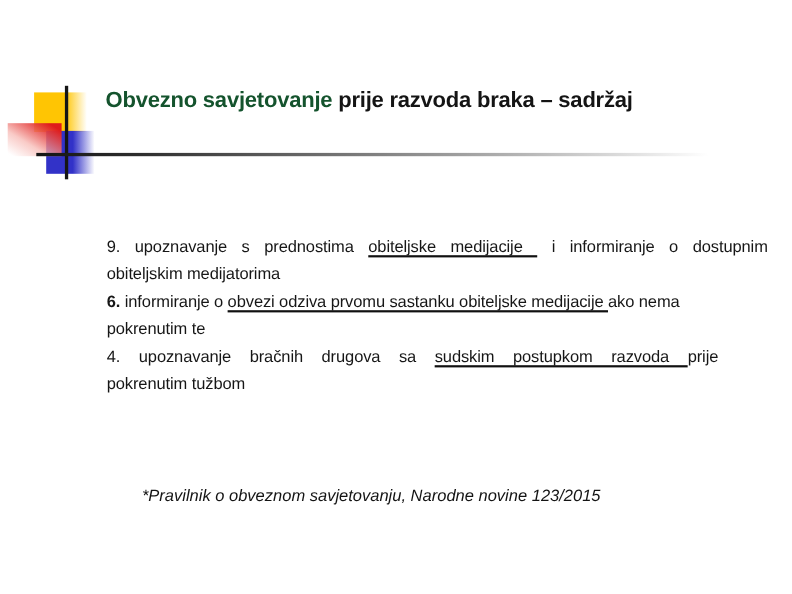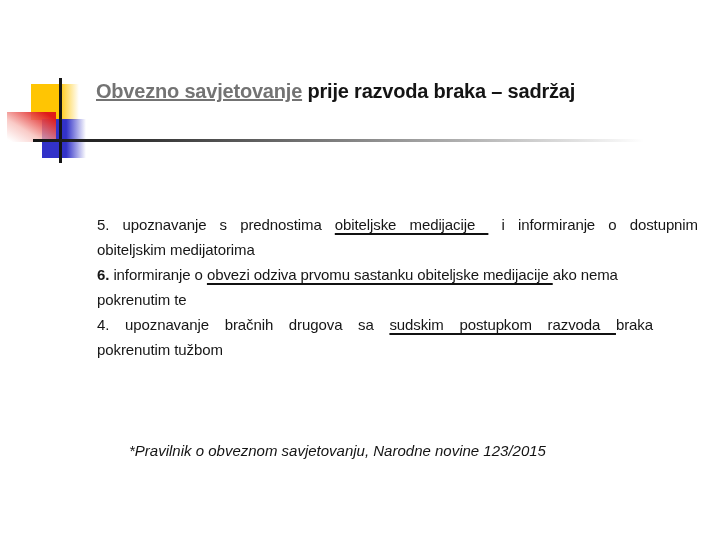--- a/index.html
+++ b/index.html
@@ -34,21 +34,21 @@
     left: 33px; top: 139px; width: 630px; height: 3px; z-index: 4;
     background: linear-gradient(to right, #141414 0%, #2e2e2e 15%, #777777 45%, #b5b5b5 70%, #e0e0e0 86%, rgba(255,255,255,0) 97%);
   }
 
   
   .title {
     position: absolute; left: 96px; top: 80px; width: 585px; z-index: 5;
     font-weight: bold; font-size: 20px; line-height: 22px;
     letter-spacing: -0.2px; color: #141414;
   }
-  .title .hl { color: #737373; text-decoration: underline; }
+  .title .hl { color: #14532d; }
 
   
   .body-block {
     position: absolute; left: 97px; top: 212px; width: 601px;
     font-size: 15px; line-height: 25px; color: #161616;
     letter-spacing: -0.1px;
   }
   .bline { height: 25px; white-space: nowrap; }
   .bline.stretch {
     white-space: normal;
@@ -82,26 +82,26 @@
   <div class="decor sq-red"></div>
   <div class="decor v-line"></div>
   <div class="decor h-line"></div>
 
   <div class="title">
     <div><span class="hl">Obvezno savjetovanje</span><span> prije razvoda braka – sadržaj</span></div>
   </div>
 
   <div class="body-block">
 
-    <div class="bline stretch w1"><span>5. upoznavanje s prednostima </span><span class="u">obiteljske medijacije&nbsp;</span><span> i informiranje o dostupnim</span></div>
+    <div class="bline stretch w1"><span>9. upoznavanje s prednostima </span><span class="u">obiteljske medijacije&nbsp;</span><span> i informiranje o dostupnim</span></div>
     <div class="bline">obiteljskim medijatorima</div>
 
     <div class="bline"><span class="num-bold">6.</span><span> informiranje o </span><span class="u">obvezi odziva prvomu sastanku obiteljske medijacije&nbsp;</span><span>ako nema</span></div>
     <div class="bline">pokrenutim te</div>
 
-    <div class="bline stretch w2"><span>4. upoznavanje bračnih drugova sa </span><span class="u">sudskim postupkom razvoda&nbsp;</span><span>braka</span></div>
+    <div class="bline stretch w2"><span>4. upoznavanje bračnih drugova sa </span><span class="u">sudskim postupkom razvoda&nbsp;</span><span>prije</span></div>
     <div class="bline">pokrenutim tužbom</div>
 
   </div>
 
   <div class="footnote">*Pravilnik o obveznom savjetovanju, Narodne novine 123/2015</div>
 
 </div>
 
 </body></html>

